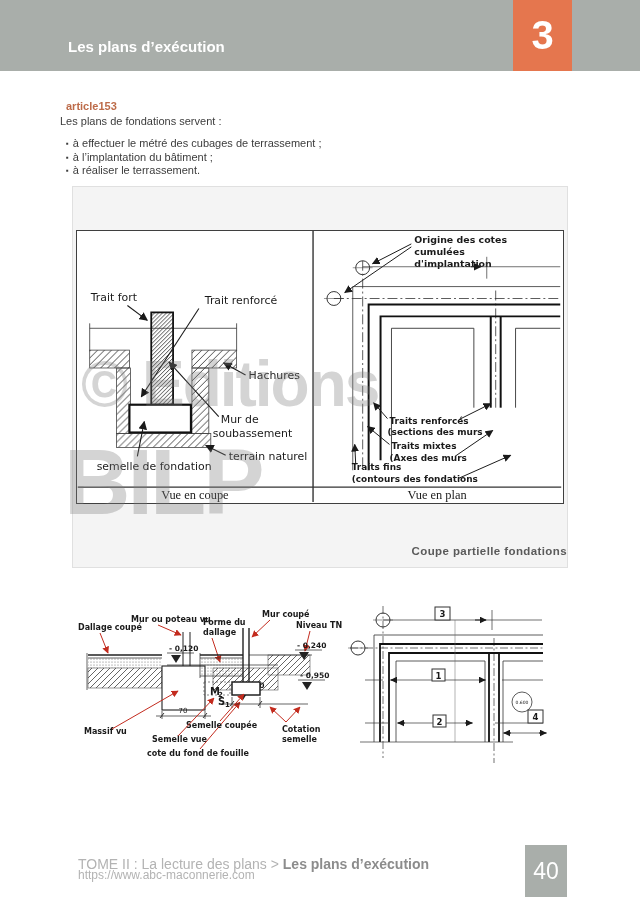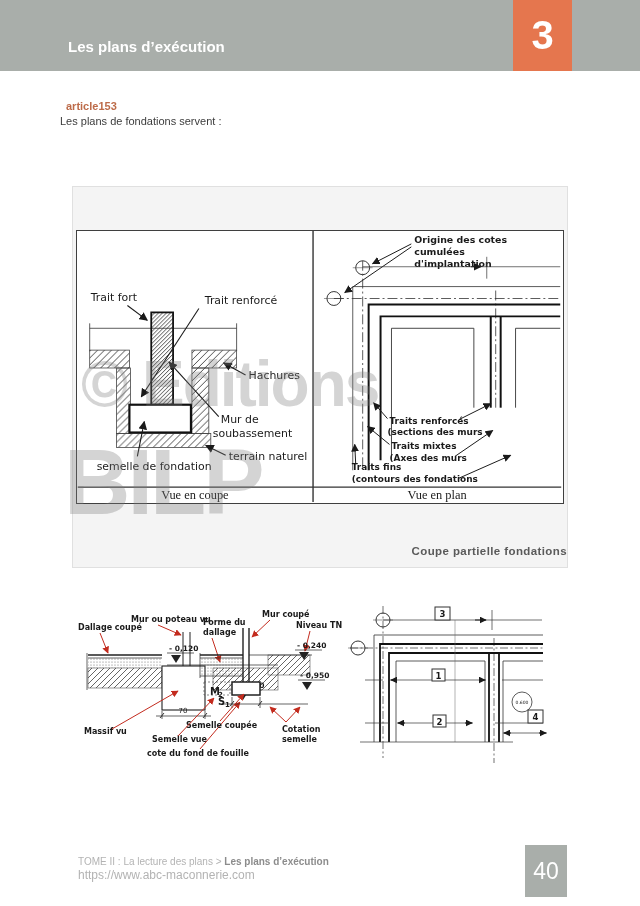--- a/index.html
+++ b/index.html
@@ -20,40 +20,45 @@
   .bchar{font-size:8px;vertical-align:1px;margin-right:4px;}
   
   .figbox{position:absolute;left:72px;top:186px;width:496px;height:382px;background:#f4f4f4;border:1px solid #e0e0e0;box-sizing:border-box;}
   .innerbox{position:absolute;left:3px;top:43px;width:488px;height:274px;border:1.5px solid #3f3f3f;background:#fff;box-sizing:border-box;}
   .figcap{position:absolute;left:0;top:358px;width:100%;text-align:right;font-size:11.5px;font-weight:bold;color:#5a5a5a;letter-spacing:.4px;}
   
   .wm{position:absolute;color:rgba(125,125,125,.33);font-weight:bold;line-height:1;z-index:6;pointer-events:none;white-space:nowrap;}
   .wm1{left:66px;top:352px;font-size:64px;letter-spacing:-2px;margin-left:15px;}
   .wm2{left:64px;top:436px;font-size:92px;letter-spacing:-3px;}
   
-  .f1{position:absolute;left:78px;top:856px;font-size:10px;color:#b3b3b3;}
+  .f1{position:absolute;left:78px;top:856px;font-size:14px;color:#b3b3b3;}
   .f1 b{color:#8c8c8c;}
   .f2{position:absolute;left:78px;top:868px;font-size:12px;color:#b3b3b3;}
   .pnum{position:absolute;left:525px;top:845px;width:42px;height:52px;background:#a9aeaa;
         display:flex;align-items:center;justify-content:center;font-size:23px;color:#fff;}
   svg text{font-family:"DejaVu Sans","Liberation Sans",sans-serif;fill:#1a1a1a;}
   .serif{font-family:"Liberation Serif",serif !important;}
 </style>
 </head>
 <body>
 
 <div id="page">
 
   <div class="hdr">
     <div class="hdr-title">Les plans d’exécution</div>
     <div class="chap">3</div>
   </div>
 
   <div class="aref">article153</div>
   <div class="lead">Les plans de fondations servent :</div>
+  <div class="bullets">
+    <span class="b"><span class="bchar">▪</span><span>à effectuer le métré des cubages de terrassement ;</span></span>
+    <span class="b"><span class="bchar">▪</span><span>à l’implantation du bâtiment ;</span></span>
+    <span class="b"><span class="bchar">▪</span><span>à réaliser le terrassement.</span></span>
+  </div>
 
   <div class="figbox">
     <div class="innerbox">
       <svg width="485" height="271" viewBox="0 0 487 273">
         <defs>
           <marker id="m1b" viewBox="0 0 10 10" refX="9" refY="5" markerWidth="8" markerHeight="8" orient="auto-start-reverse">
             <path d="M0,0 L10,5 L0,10 z" fill="#1a1a1a"></path>
           </marker>
           <pattern id="hg1" width="7" height="7" patternUnits="userSpaceOnUse">
             <path d="M0,7 L7,0" stroke="#4a4a4a" stroke-width="1"></path>

